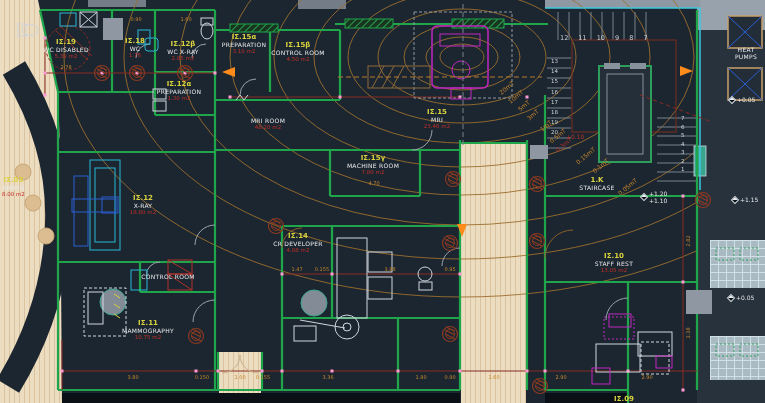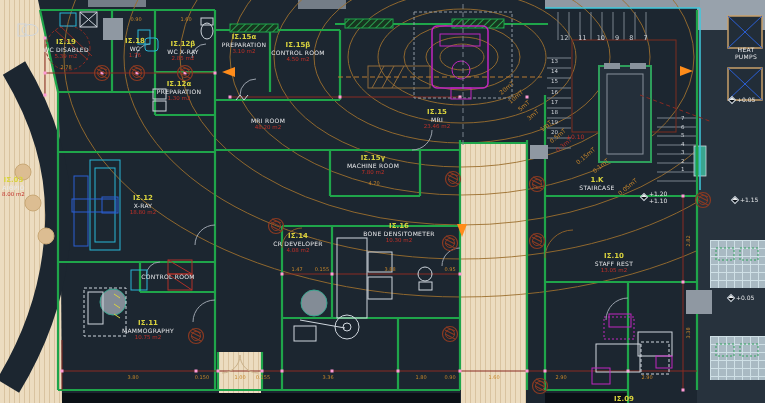--- a/index.html
+++ b/index.html
@@ -333,25 +333,20 @@
     <div class="lbl-left" style="left:2px;top:176px">
       <div class="code">ΙΣ.03</div>
       <div class="rname">ΑΙΘΡΙΟ</div>
       <div class="area">8.00 m2</div>
     </div>
     <div class="lbl" style="left:298px;top:232px">
       <div class="code">ΙΣ.14</div>
       <div class="rname">CR DEVELOPER</div>
       <div class="area">4.08 m2</div>
     </div>
-    <div class="lbl" style="left:399px;top:222px">
-      <div class="code">ΙΣ.16</div>
-      <div class="rname">BONE DENSITOMETER</div>
-      <div class="area">10.30 m2</div>
-    </div>
     <div class="lbl" style="left:168px;top:273px">
       <div class="rname">CONTROL ROOM</div>
     </div>
     <div class="lbl" style="left:148px;top:319px">
       <div class="code">ΙΣ.11</div>
       <div class="rname">MAMMOGRAPHY</div>
       <div class="area">10.75 m2</div>
     </div>
     <div class="lbl" style="left:614px;top:252px">
       <div class="code">ΙΣ.10</div>

